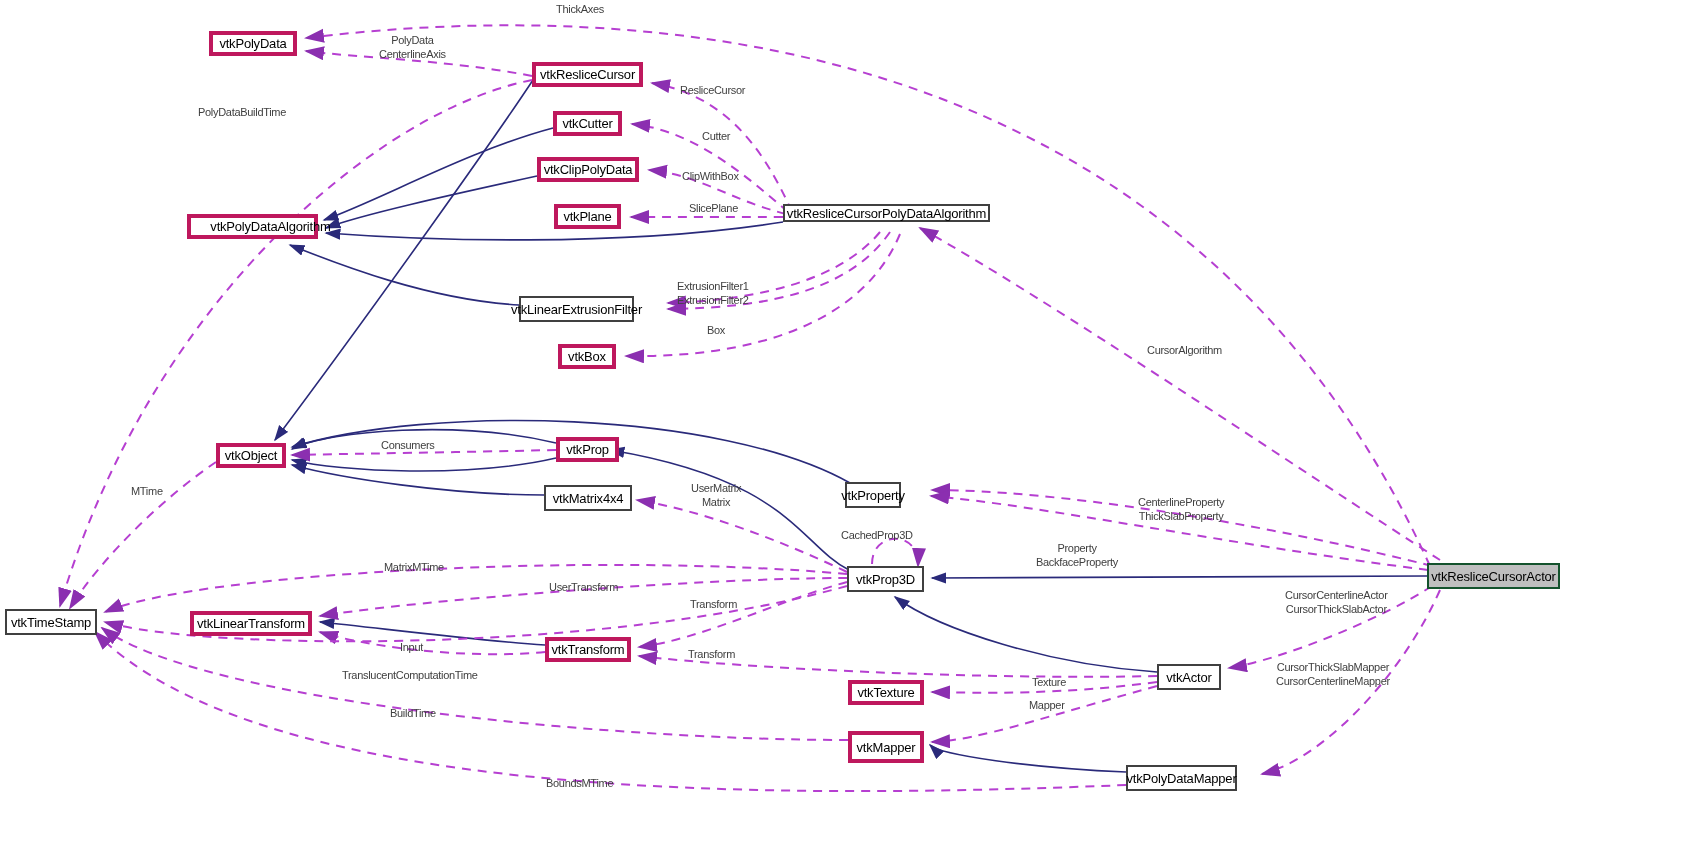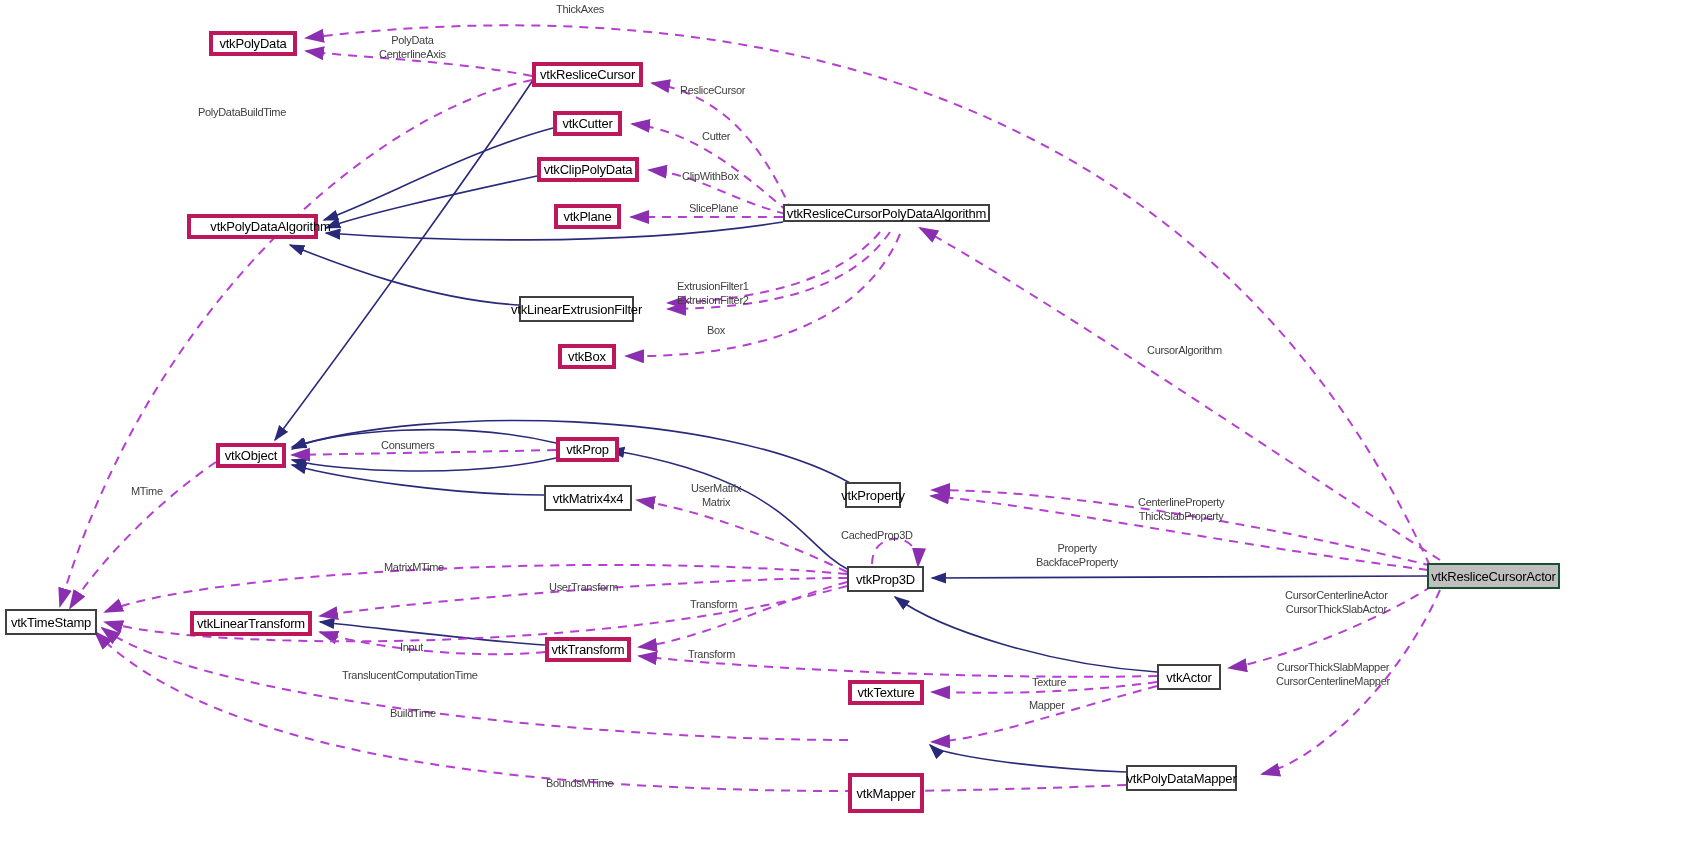--- a/index.html
+++ b/index.html
@@ -181,21 +181,21 @@
   <div class="node red" style="left:556px;top:437px;width:63px;height:25px;">vtkProp</div>
   <div class="node thick" style="left:544px;top:485px;width:88px;height:26px;">vtkMatrix4x4</div>
   <div class="node thick" style="left:845px;top:482px;width:56px;height:26px;">vtkProperty</div>
   <div class="node thick" style="left:847px;top:566px;width:77px;height:26px;">vtkProp3D</div>
   <div class="node highlight" style="left:1427px;top:563px;width:133px;height:26px;">vtkResliceCursorActor</div>
   <div class="node thick" style="left:5px;top:609px;width:92px;height:26px;">vtkTimeStamp</div>
   <div class="node red" style="left:190px;top:611px;width:122px;height:25px;">vtkLinearTransform</div>
   <div class="node red" style="left:545px;top:637px;width:86px;height:25px;">vtkTransform</div>
   <div class="node thick" style="left:1157px;top:664px;width:64px;height:26px;">vtkActor</div>
   <div class="node red" style="left:848px;top:680px;width:76px;height:25px;">vtkTexture</div>
-  <div class="node red" style="left:848px;top:773px;width:76px;height:40px;">vtkMapper</div>
+  <div class="node red" style="left:848px;top:731px;width:76px;height:32px;">vtkMapper</div>
   <div class="node thick" style="left:1126px;top:765px;width:111px;height:26px;">vtkPolyDataMapper</div>
 
   <div class="edge-label" style="left:556px;top:3px;">ThickAxes</div>
   <div class="edge-label" style="left:379px;top:34px;text-align:center;">PolyData
 CenterlineAxis</div>
   <div class="edge-label" style="left:680px;top:84px;">ResliceCursor</div>
   <div class="edge-label" style="left:198px;top:106px;">PolyDataBuildTime</div>
   <div class="edge-label" style="left:702px;top:130px;">Cutter</div>
   <div class="edge-label" style="left:682px;top:170px;text-align:right;">ClipWithBox</div>
   <div class="edge-label" style="left:689px;top:202px;">SlicePlane</div>

